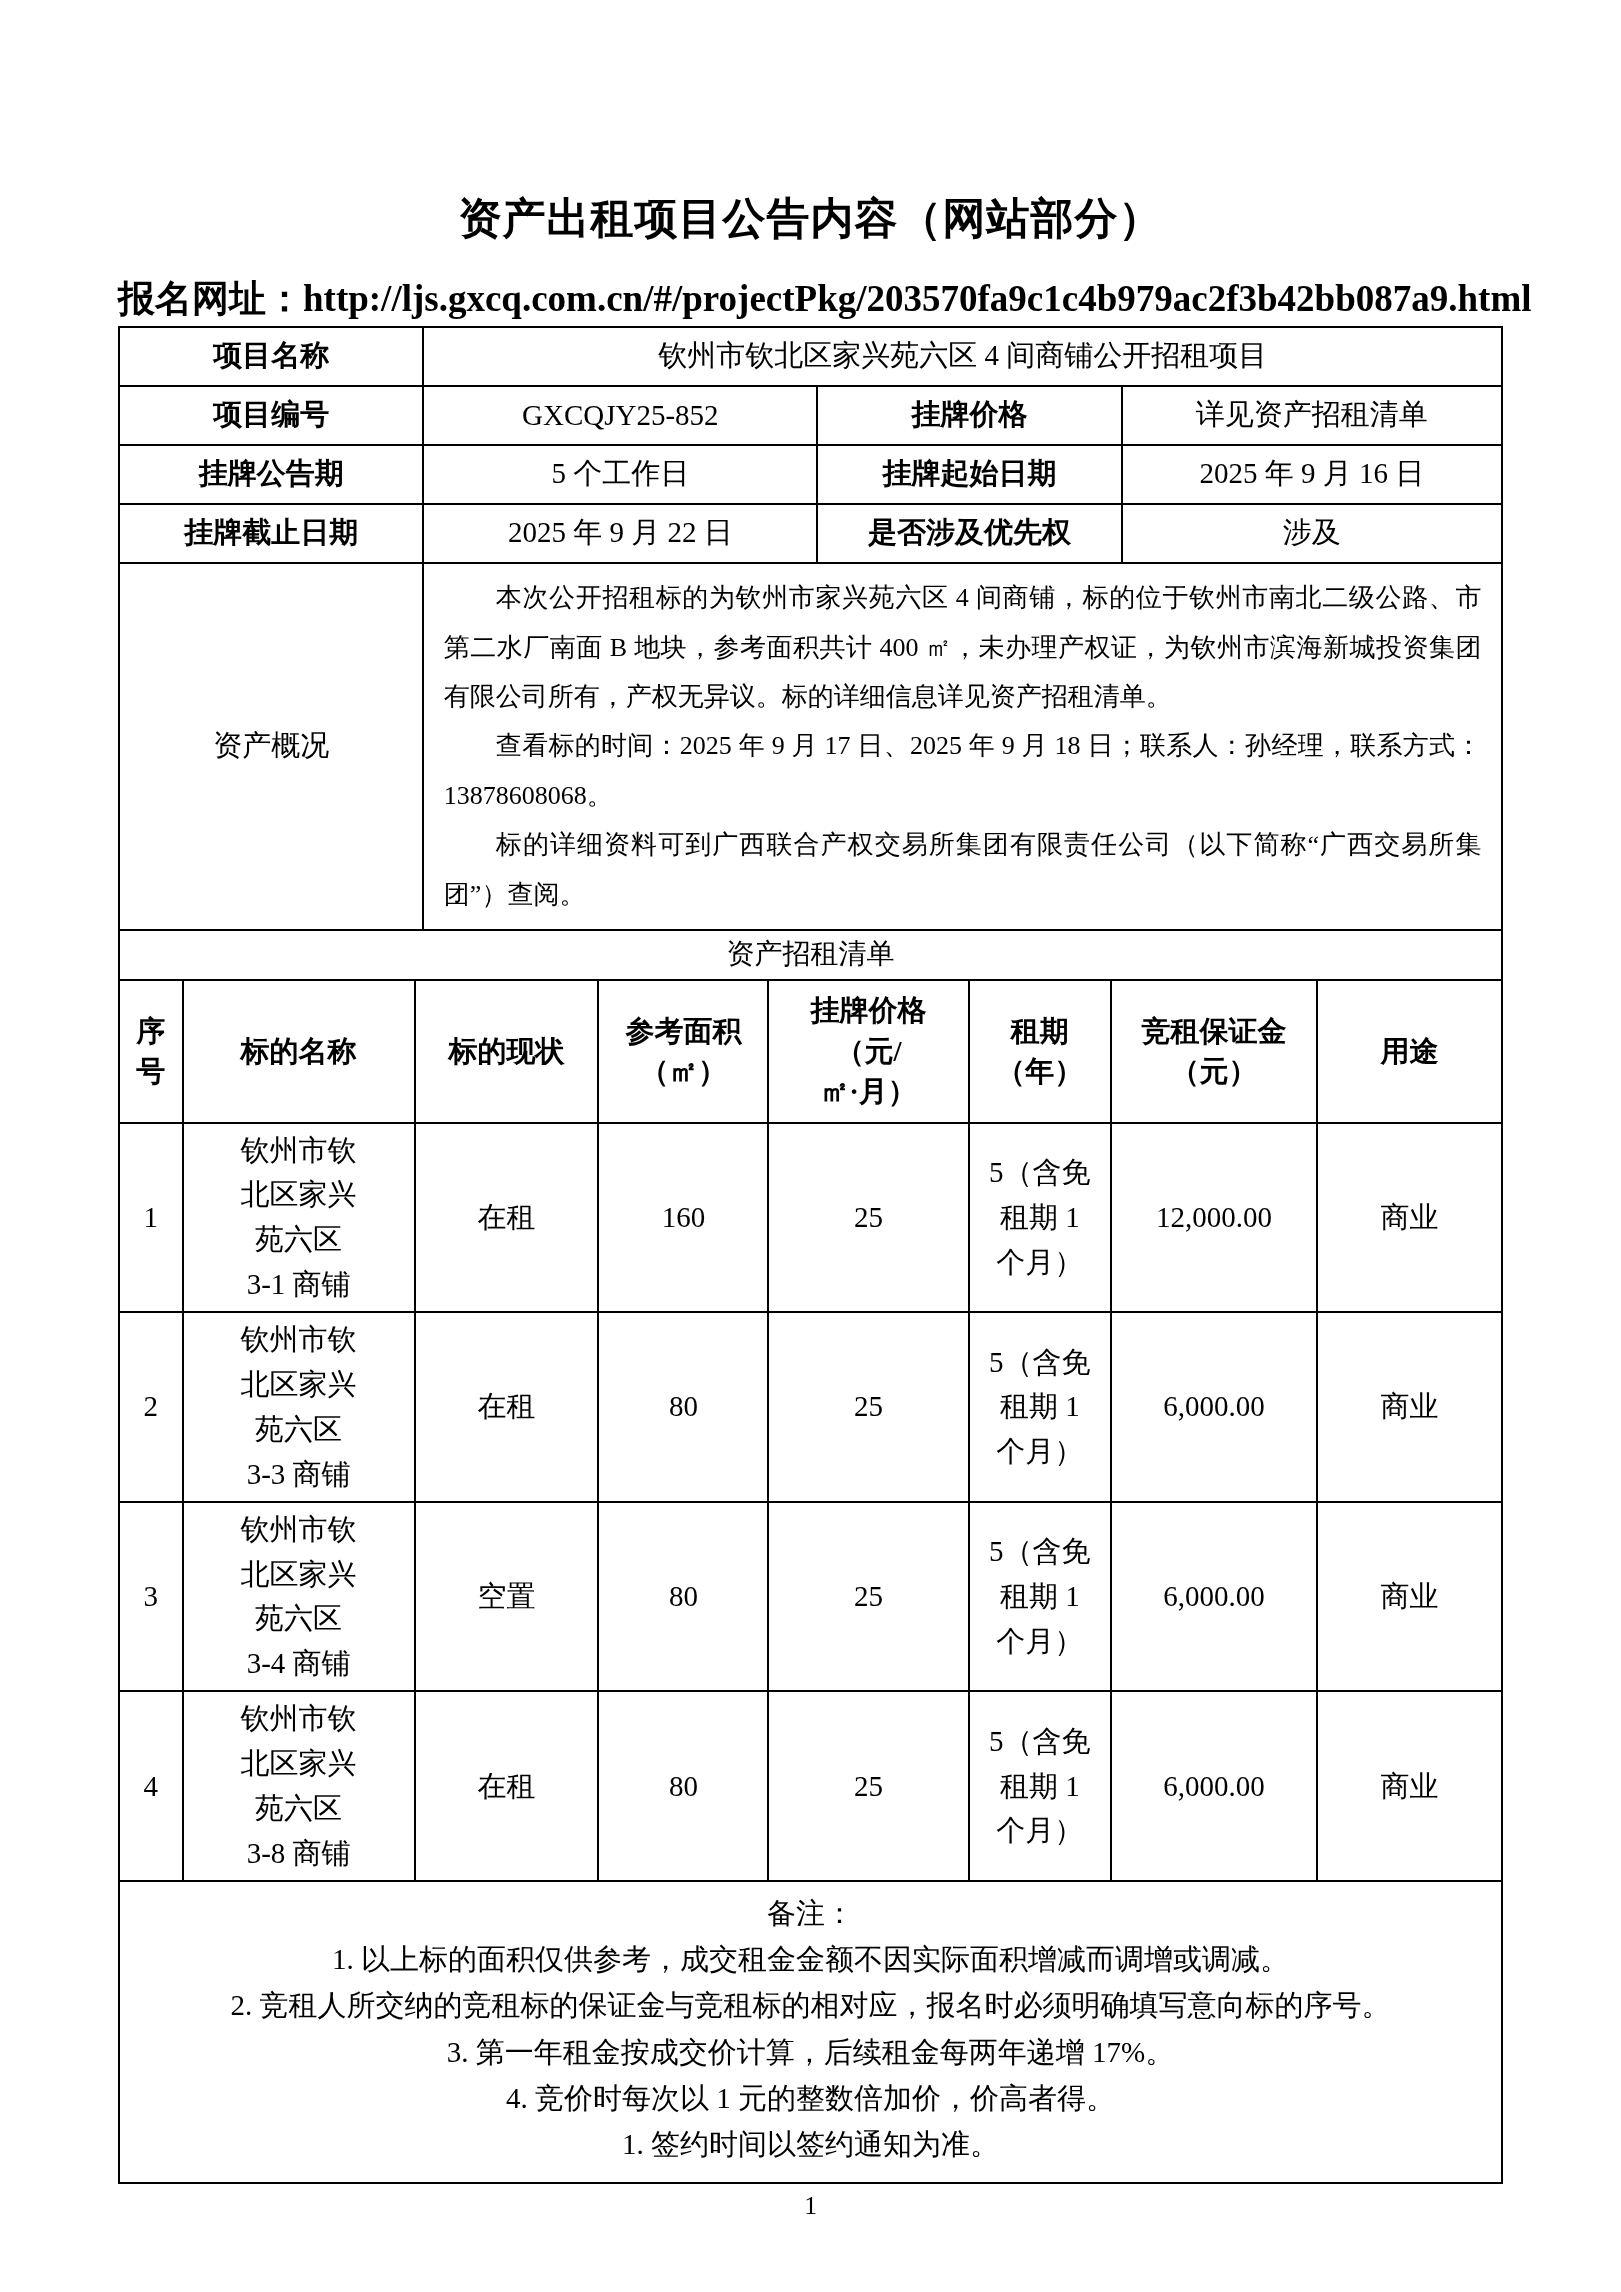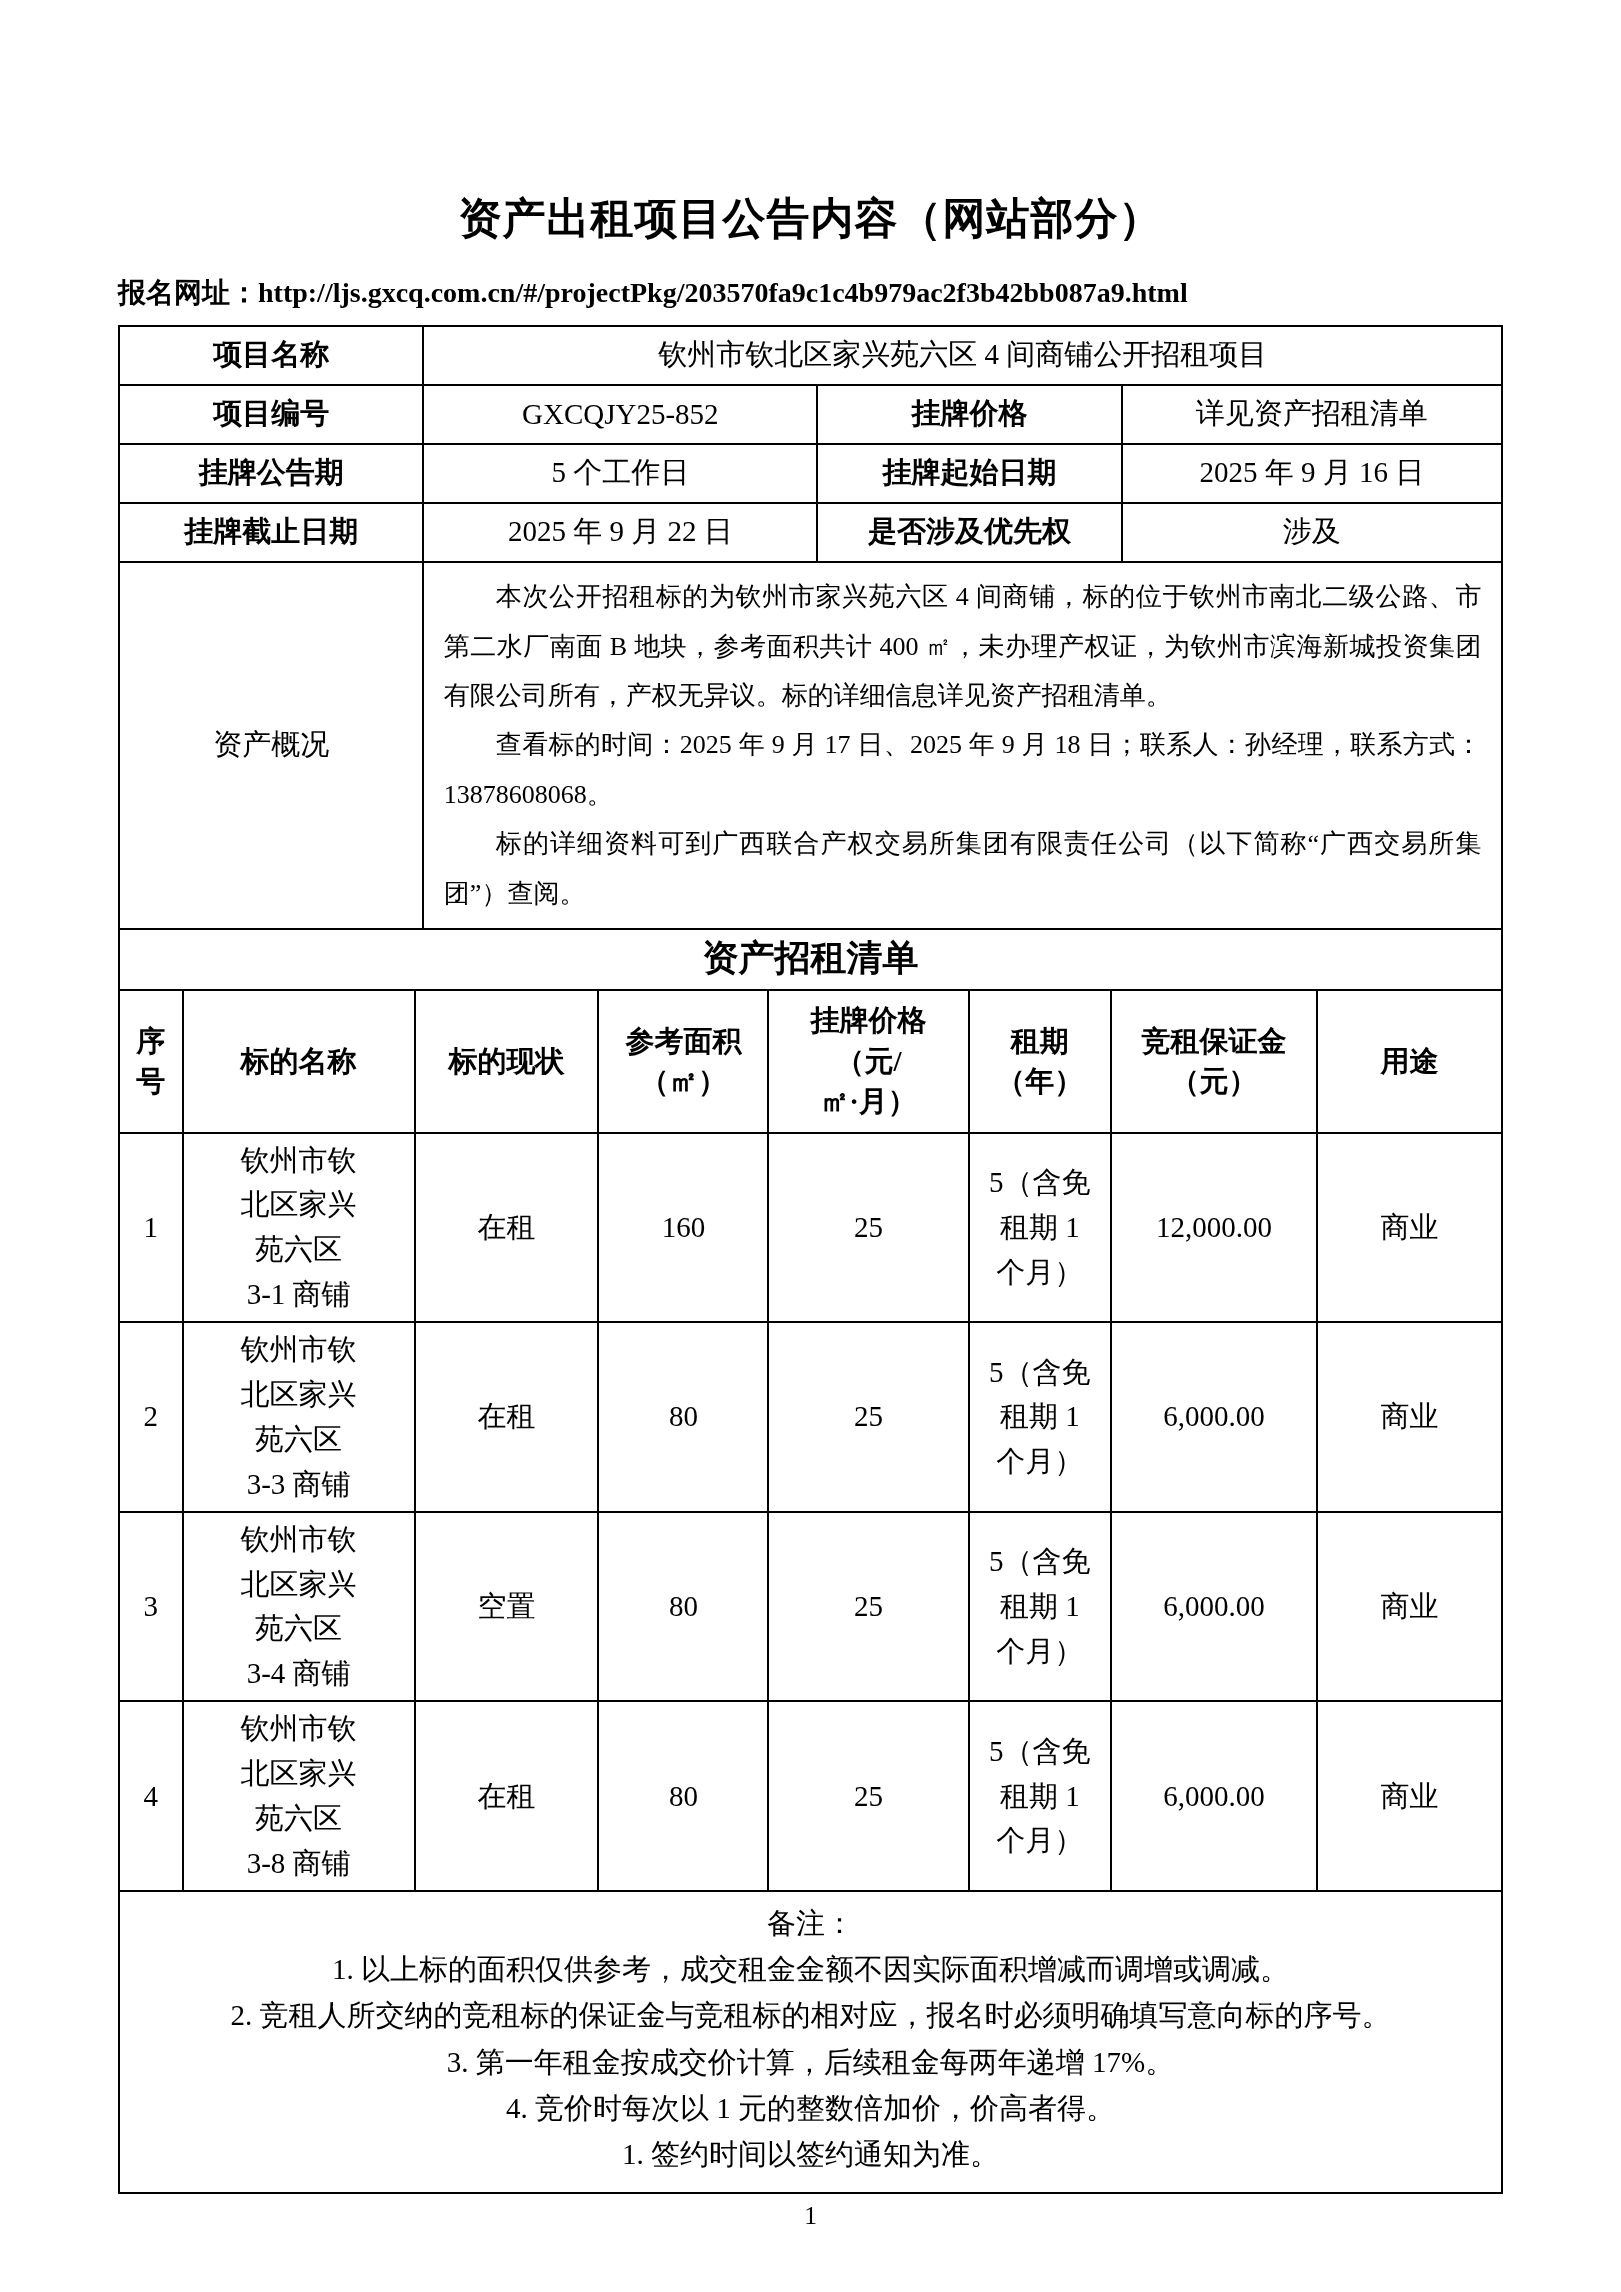--- a/index.html
+++ b/index.html
@@ -19,22 +19,22 @@
     margin: 16px;
     padding-top: 174px;
     text-align: center;
     font-size: 43px;
     font-weight: bold;
     letter-spacing: 1px;
   }
 
   .url-line {
     margin-top: 25.5px;
-    margin-bottom: 13px;
-    font-size: 28px;
+    margin-bottom: 2px;
+    font-size: 37px;
     font-weight: bold;
     white-space: nowrap;
   }
 
   table { border-collapse: collapse; width: 100%; table-layout: fixed; }
   td, th {
     border: 2px solid #000000;
     font-size: 29px;
     text-align: center;
     vertical-align: middle;
@@ -46,22 +46,22 @@
   .info-table td { height: 59px; }
 
   .overview-cell { text-align: justify; padding: 9.8px 19.6px; }
   .overview-cell p { margin: 0; text-indent: 2em; line-height: 1.9; font-size: 26px; }
   .overview-label { font-weight: normal; }
 
   .banner {
     border: 2px solid #000000;
     margin-top: -2px;
     text-align: center;
-    font-weight: bold;
-    font-size: 36px;
+    font-weight: normal;
+    font-size: 28px;
     padding: 3.9px 0 5.9px 0;
   }
 
   .listing-table { margin-top: -2px; }
   .listing-table th { font-weight: bold; height: 143px; line-height: 1.4; padding: 3.9px 2px; }
   .listing-table td { height: 182px; line-height: 1.55; padding: 3.9px 3.9px; }
   .pre { white-space: pre-line; }
 
   .notes {
     border: 2px solid #000000;

